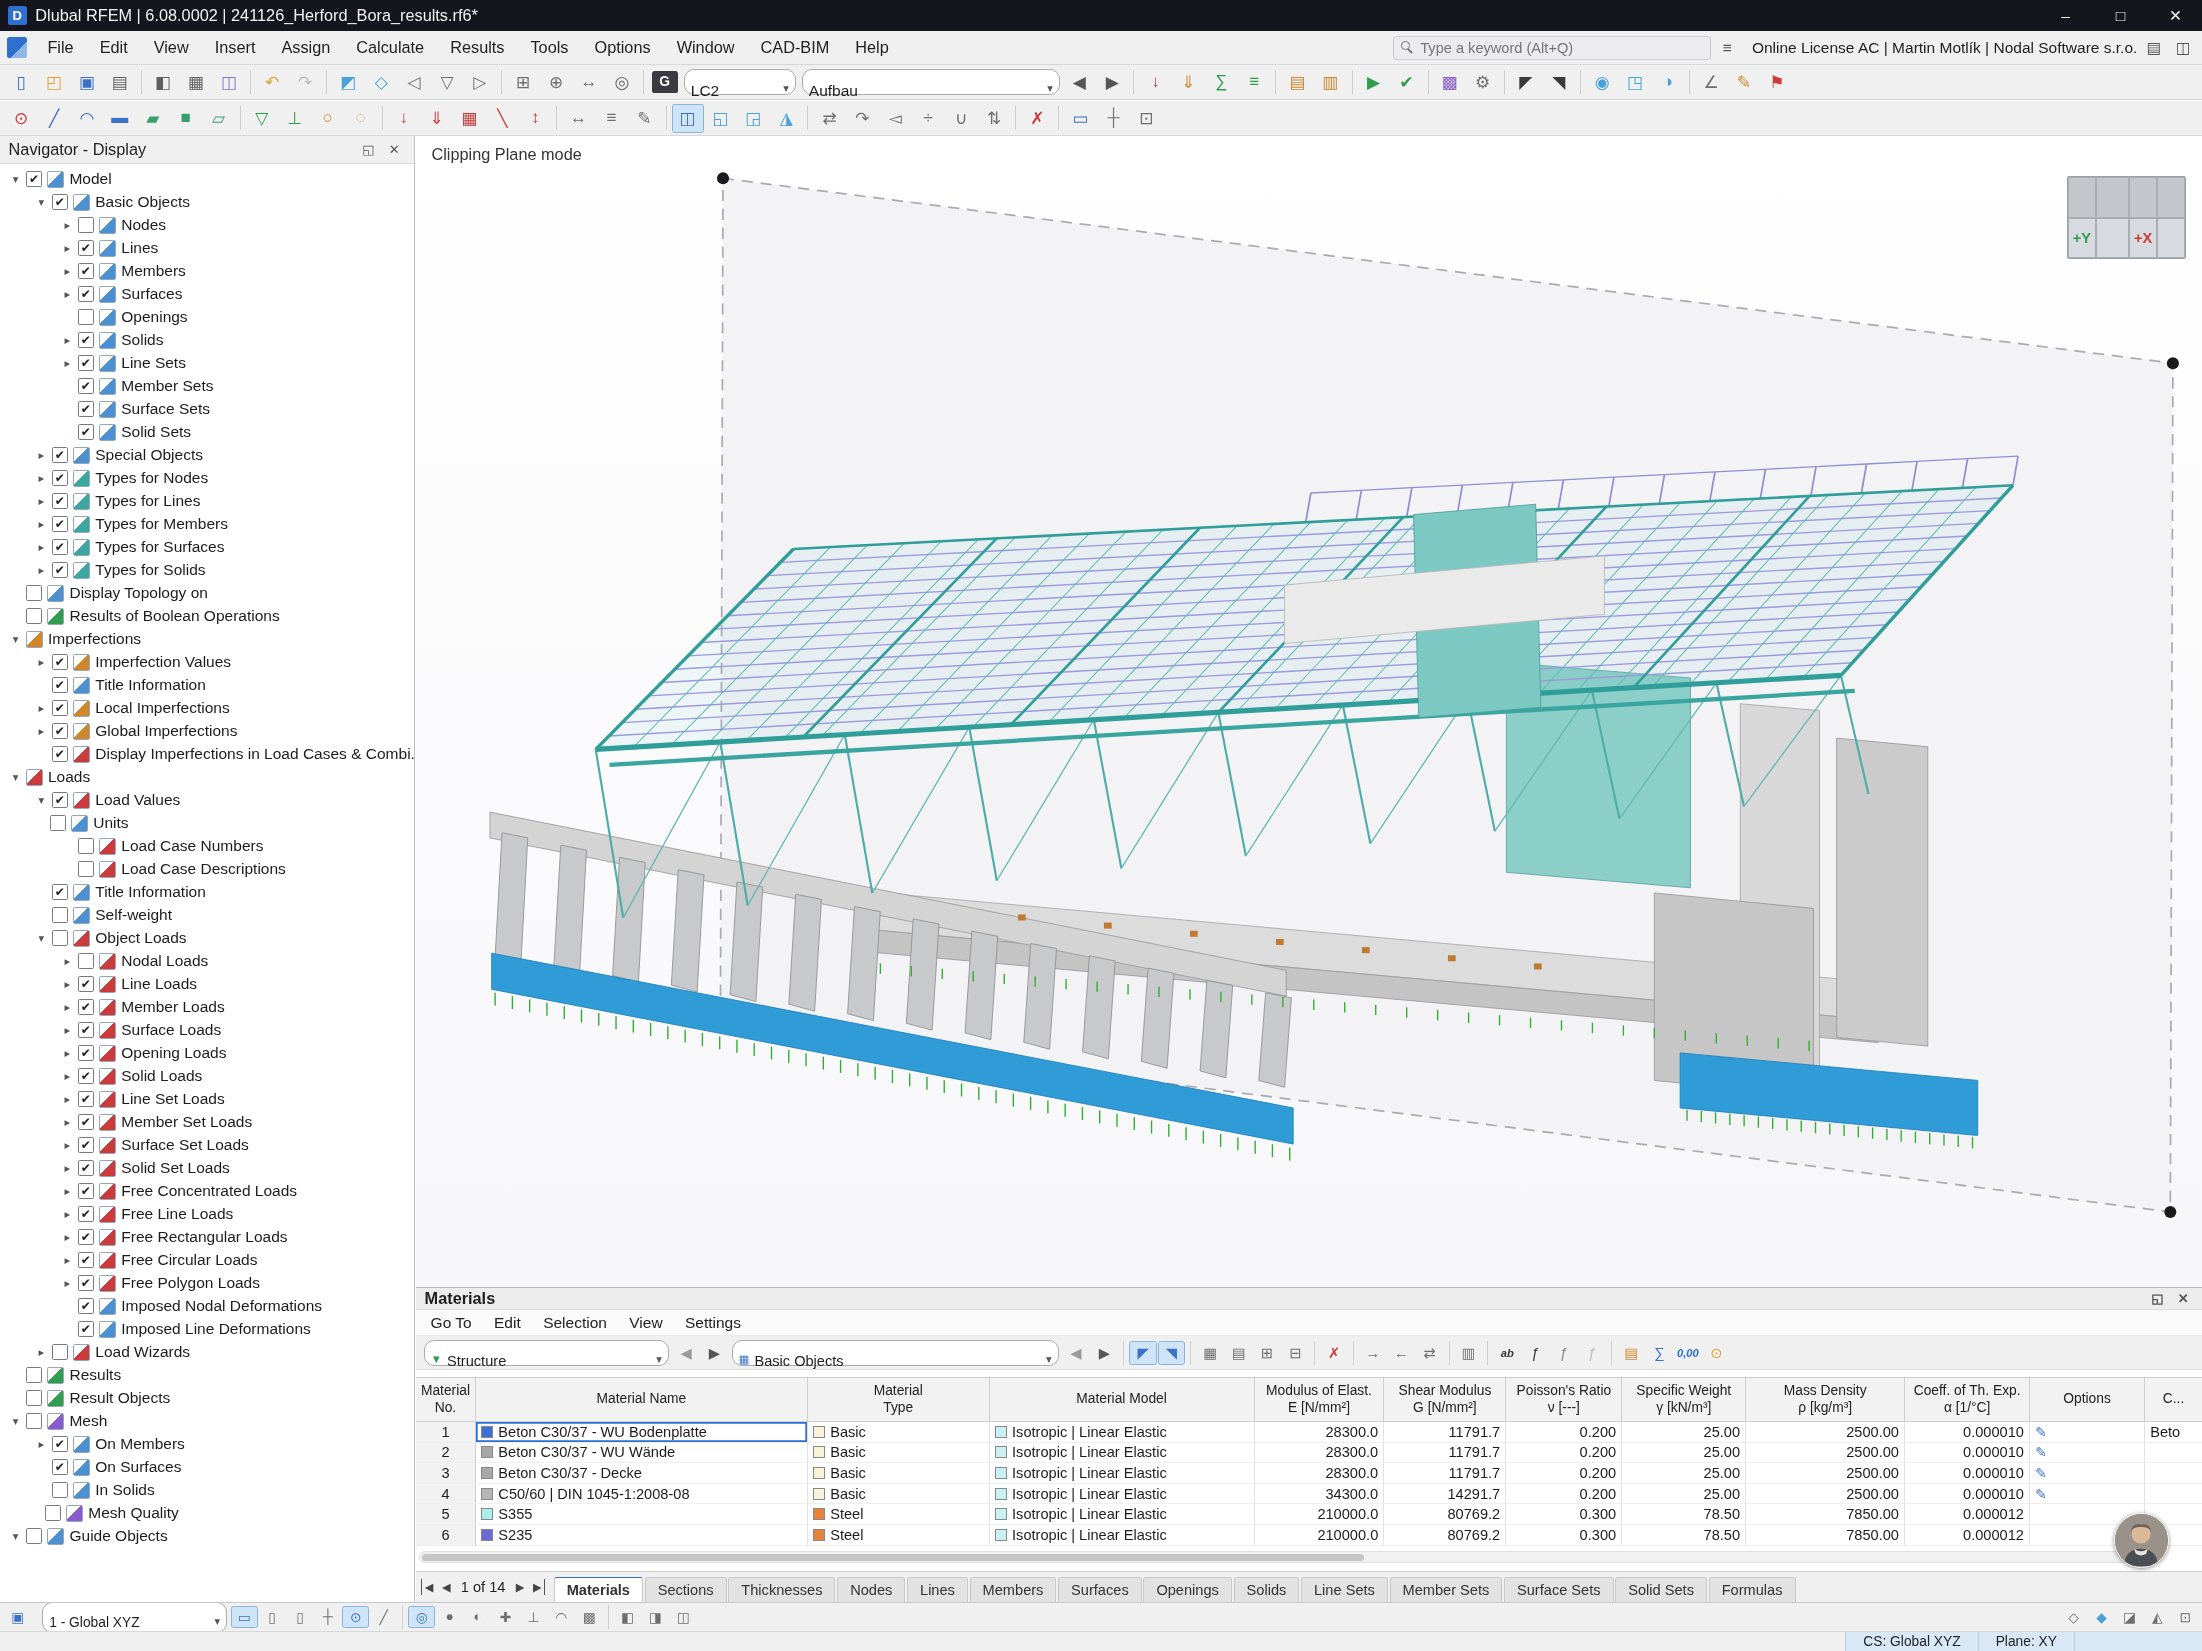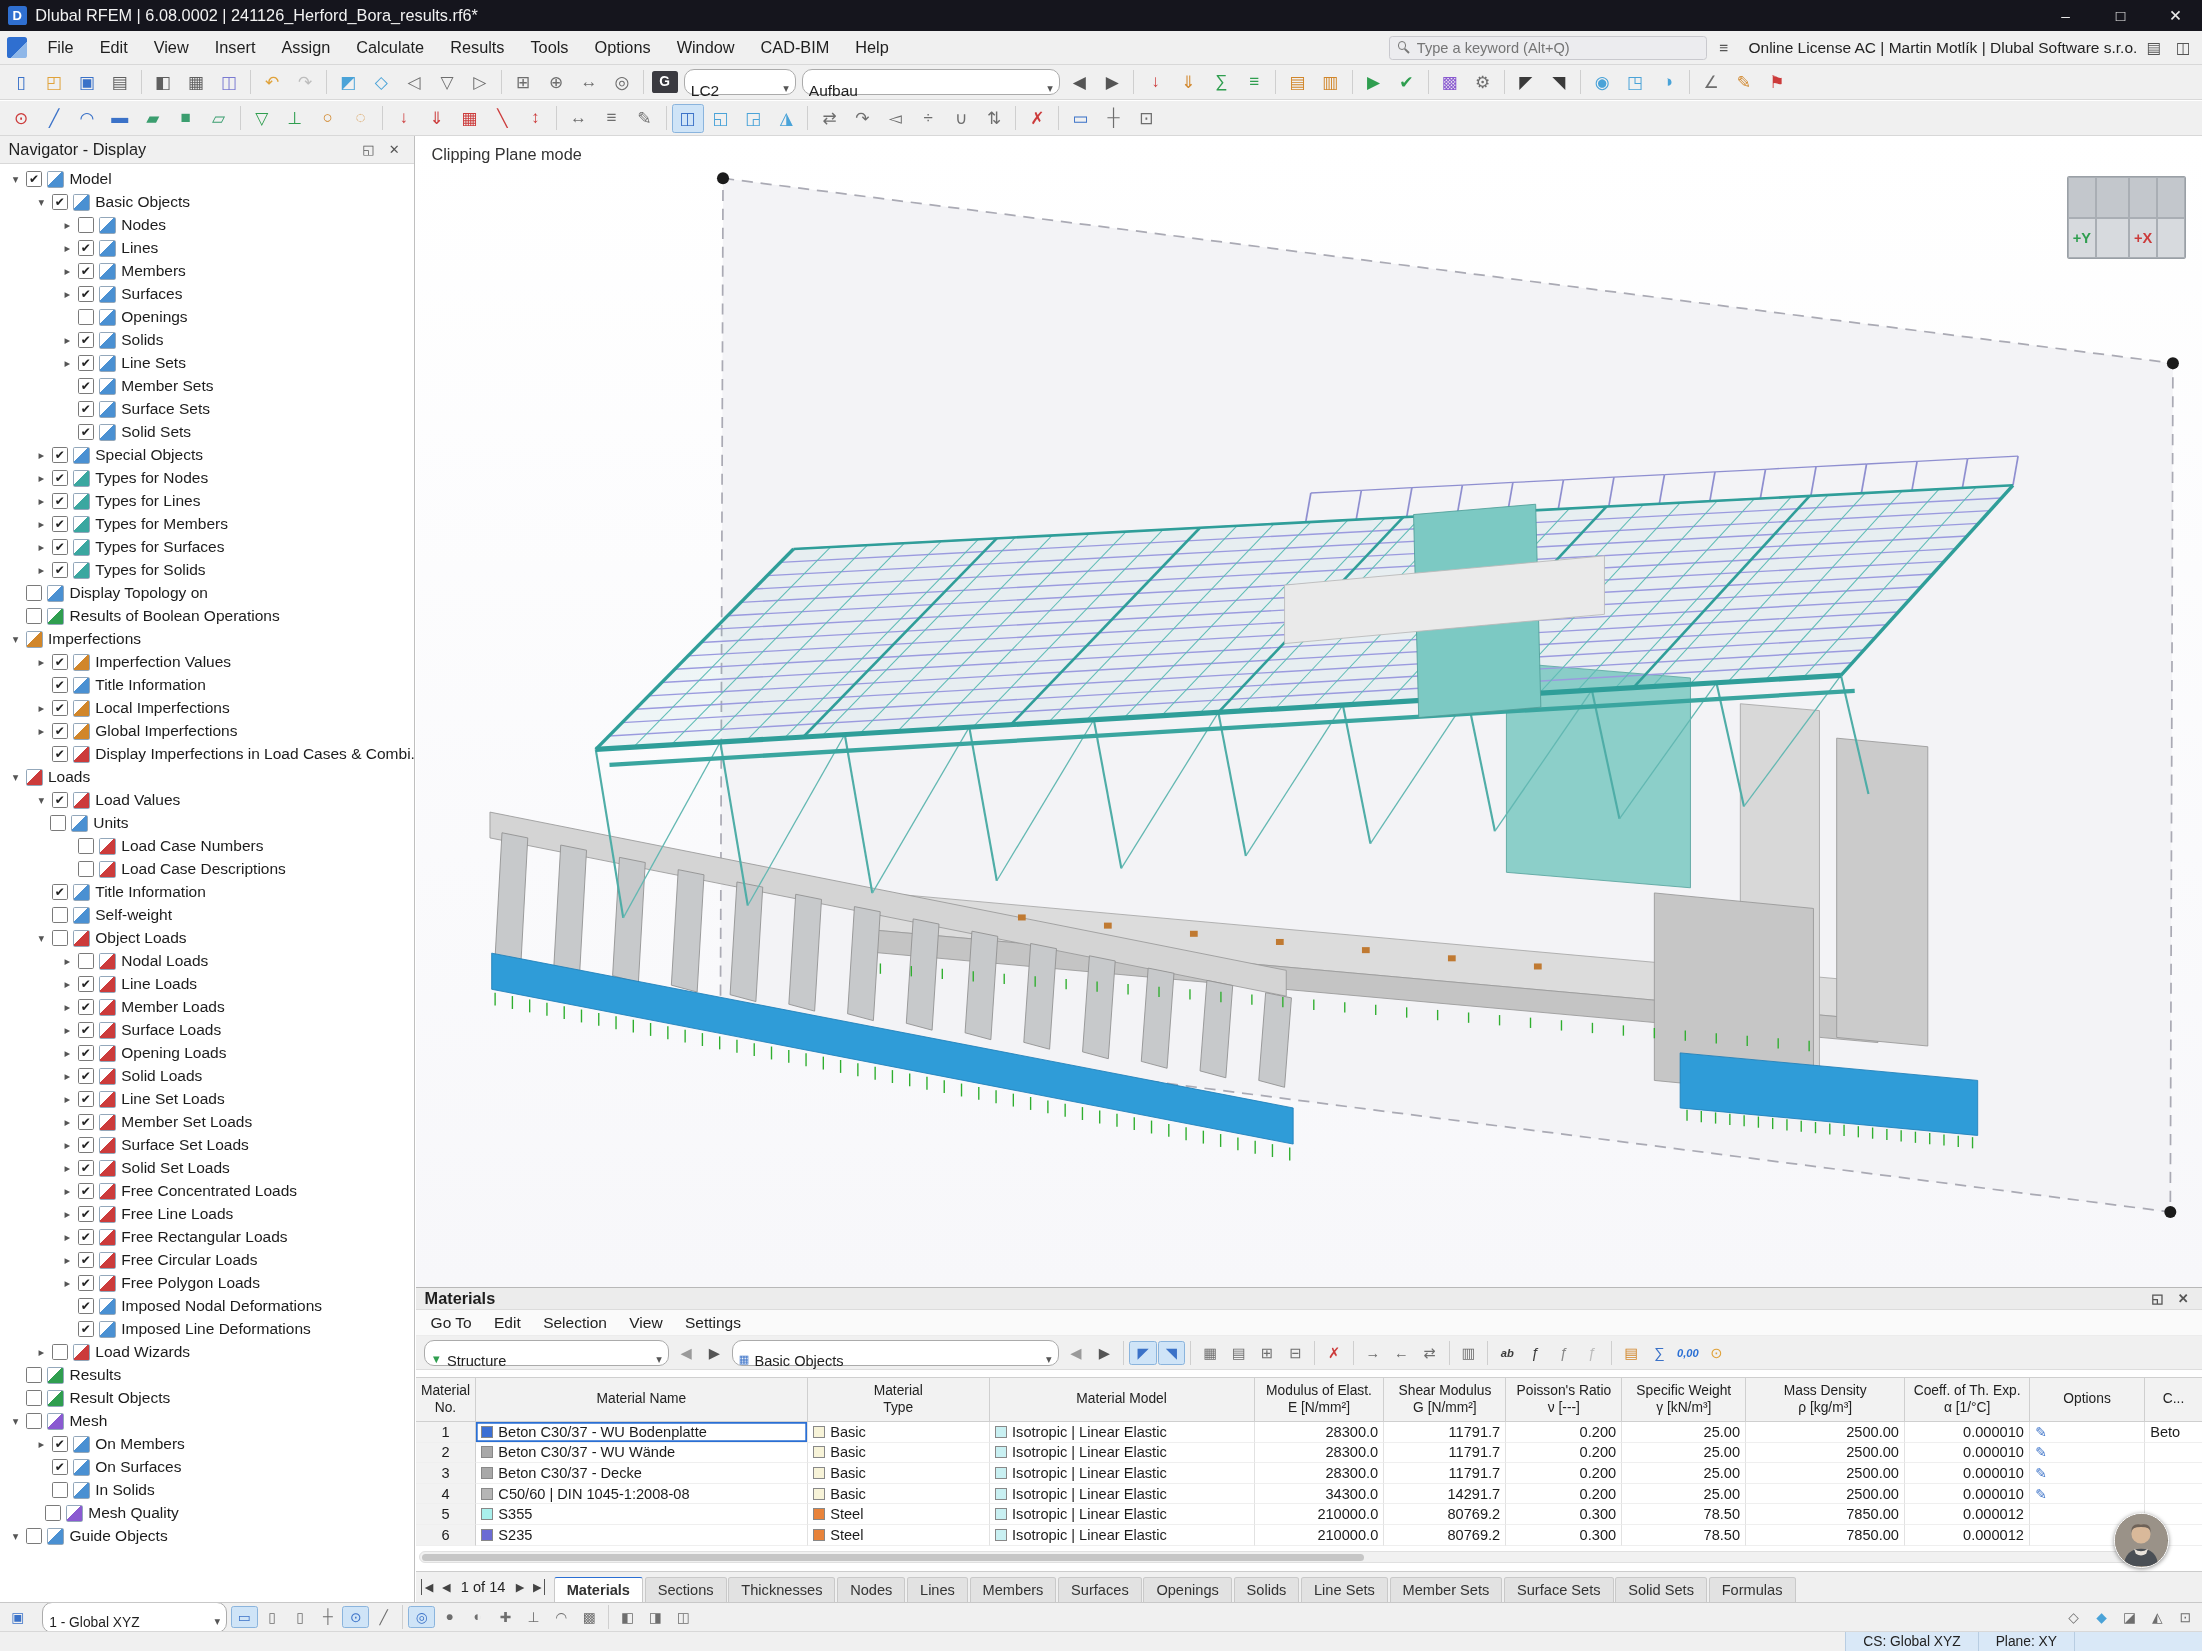--- a/index.html
+++ b/index.html
@@ -136,21 +136,21 @@
       <div class="menu-item">Help</div>
     </div>
   <div class="search-box">
     <span class="mag">
         <span class="mag-c"></span>
         <span class="mag-t"></span>
       </span>
     <input class="search-input" placeholder="Type a keyword (Alt+Q)" style="">
   </div>
   <span class="mb-icon">≡</span>
-  <div class="license">Online License AC | Martin Motlík | Dlubal Software s.r.o.</div>
+  <div class="license">Online License AC | Martin Motlík | Nodal Software s.r.o.</div>
   <span class="mb-icon">▤</span>
   <span class="mb-icon">◫</span>
 </div>
 
 <div id="toolbar1" class="toolbar">
     <div class="tb-btn">
       <span class="glyph" style="color: rgb(59, 114, 200);">▯</span>
     </div>
     <div class="tb-btn">
       <span class="glyph" style="color: rgb(224, 162, 58);">◰</span>

